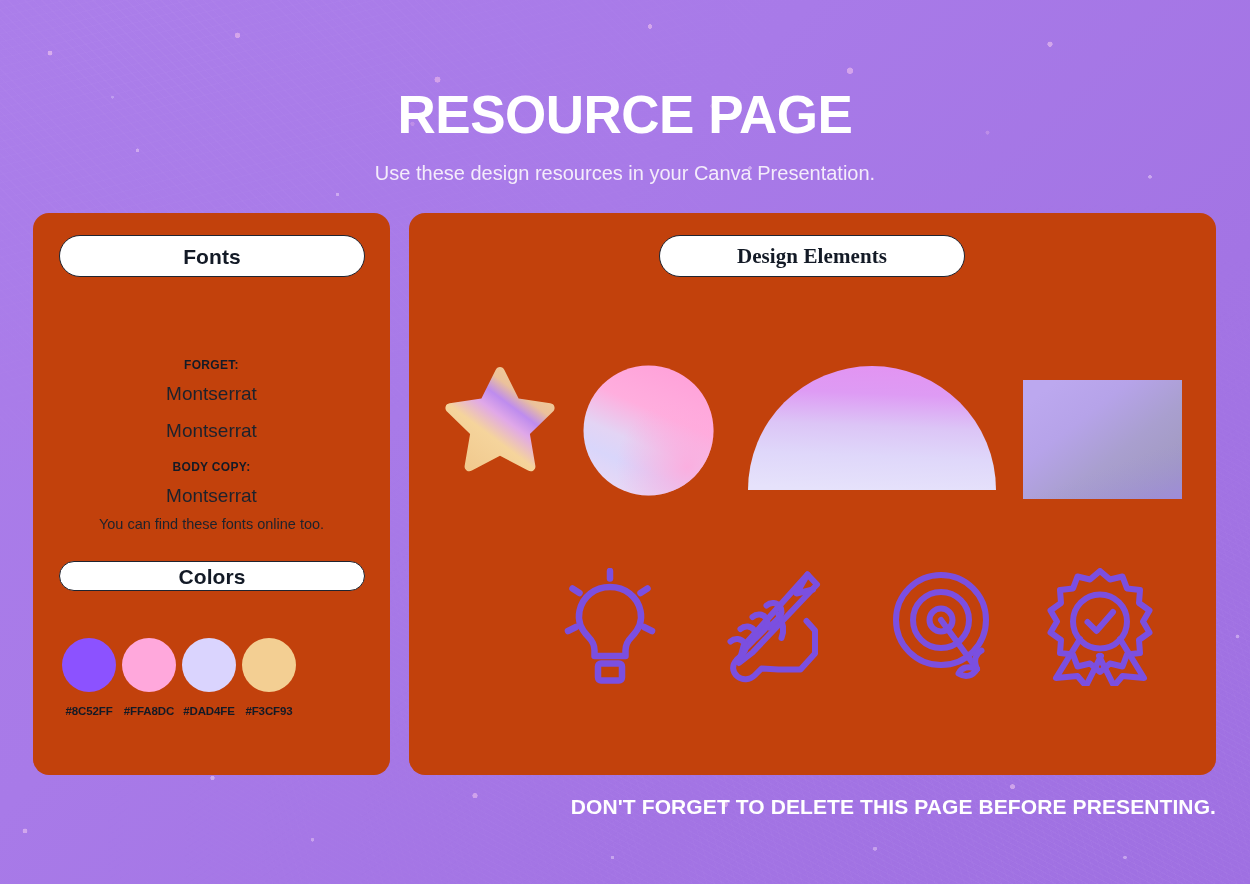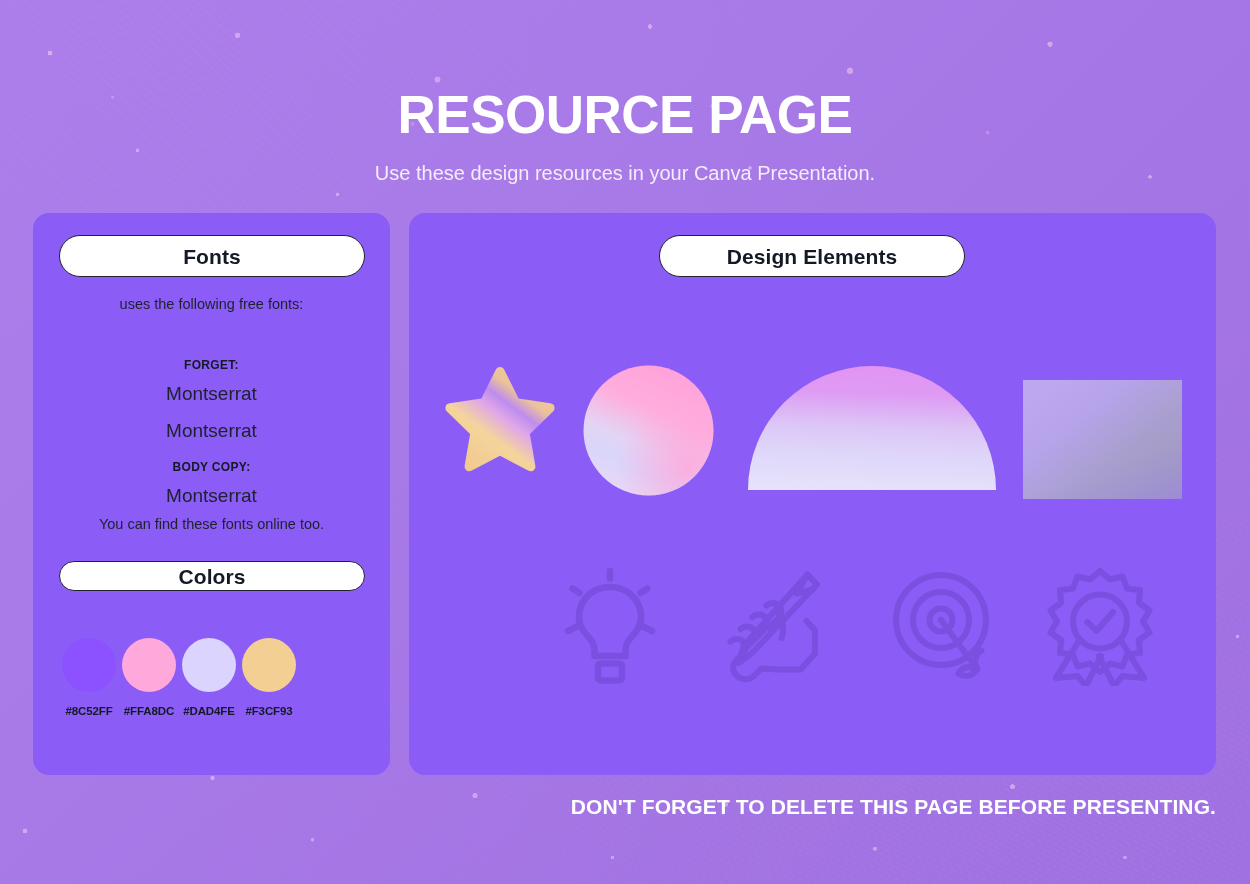--- a/index.html
+++ b/index.html
@@ -128,21 +128,21 @@
     font-size: 20px;
     font-weight: 400;
     color: #f4ecfb;
     line-height: 1;
     white-space: nowrap;
   }
 
   
   .card {
     position: absolute;
-    background: #8b5cf6;
+    background: #c2410c;
     border-radius: 16px;
   }
   #left-card  { left: 33px;  top: 213px; width: 357px; height: 562px; }
   #right-card { left: 409px; top: 213px; width: 807px; height: 562px; }
 
   .pill {
     position: absolute;
     border: 1.6px solid #1f2430;
     border-radius: 26px;
     background: #ffffff;
@@ -152,21 +152,21 @@
   }
   .pill-label {
     font-size: 21px;
     font-weight: 700;
     color: #131a26;
     letter-spacing: .1px;
     line-height: 1;
   }
   #fonts-pill   { left: 26px;  top: 22px;  width: 306px; height: 42px; }
   #colors-pill  { left: 26px;  top: 348px; width: 306px; height: 30px; }
-  #elements-pill{ left: 250px; top: 22px;  width: 306px; height: 42px; }
+  #elements-pill{ left: 250px; top: 22px;  width: 306px; height: 42px; font-family: Liberation Serif, serif; }
 
   
   .fonts-intro {
     position: absolute;
     left: 0; right: 0;
     top: 82px;
     text-align: center;
     font-size: 14.5px;
     line-height: 18px;
     color: #1d222c;
@@ -287,21 +287,20 @@
     <div class="slide-subtitle">Use these design resources in your Canva Presentation.</div>
   </div>
 
   <div class="card" id="left-card">
 
     <div class="pill" id="fonts-pill">
       <span class="pill-label">Fonts</span>
     </div>
 
     <div class="fonts-intro">
-      <div>uses the following free fonts:</div>
     </div>
 
     <div class="font-group" id="font-group-0">
       <div class="font-role">FORGET:</div>
       <div class="font-name">Montserrat</div>
     </div>
     <div class="font-group" id="font-group-1">
       <div class="font-name">Montserrat</div>
     </div>
     <div class="font-group" id="font-group-2">

